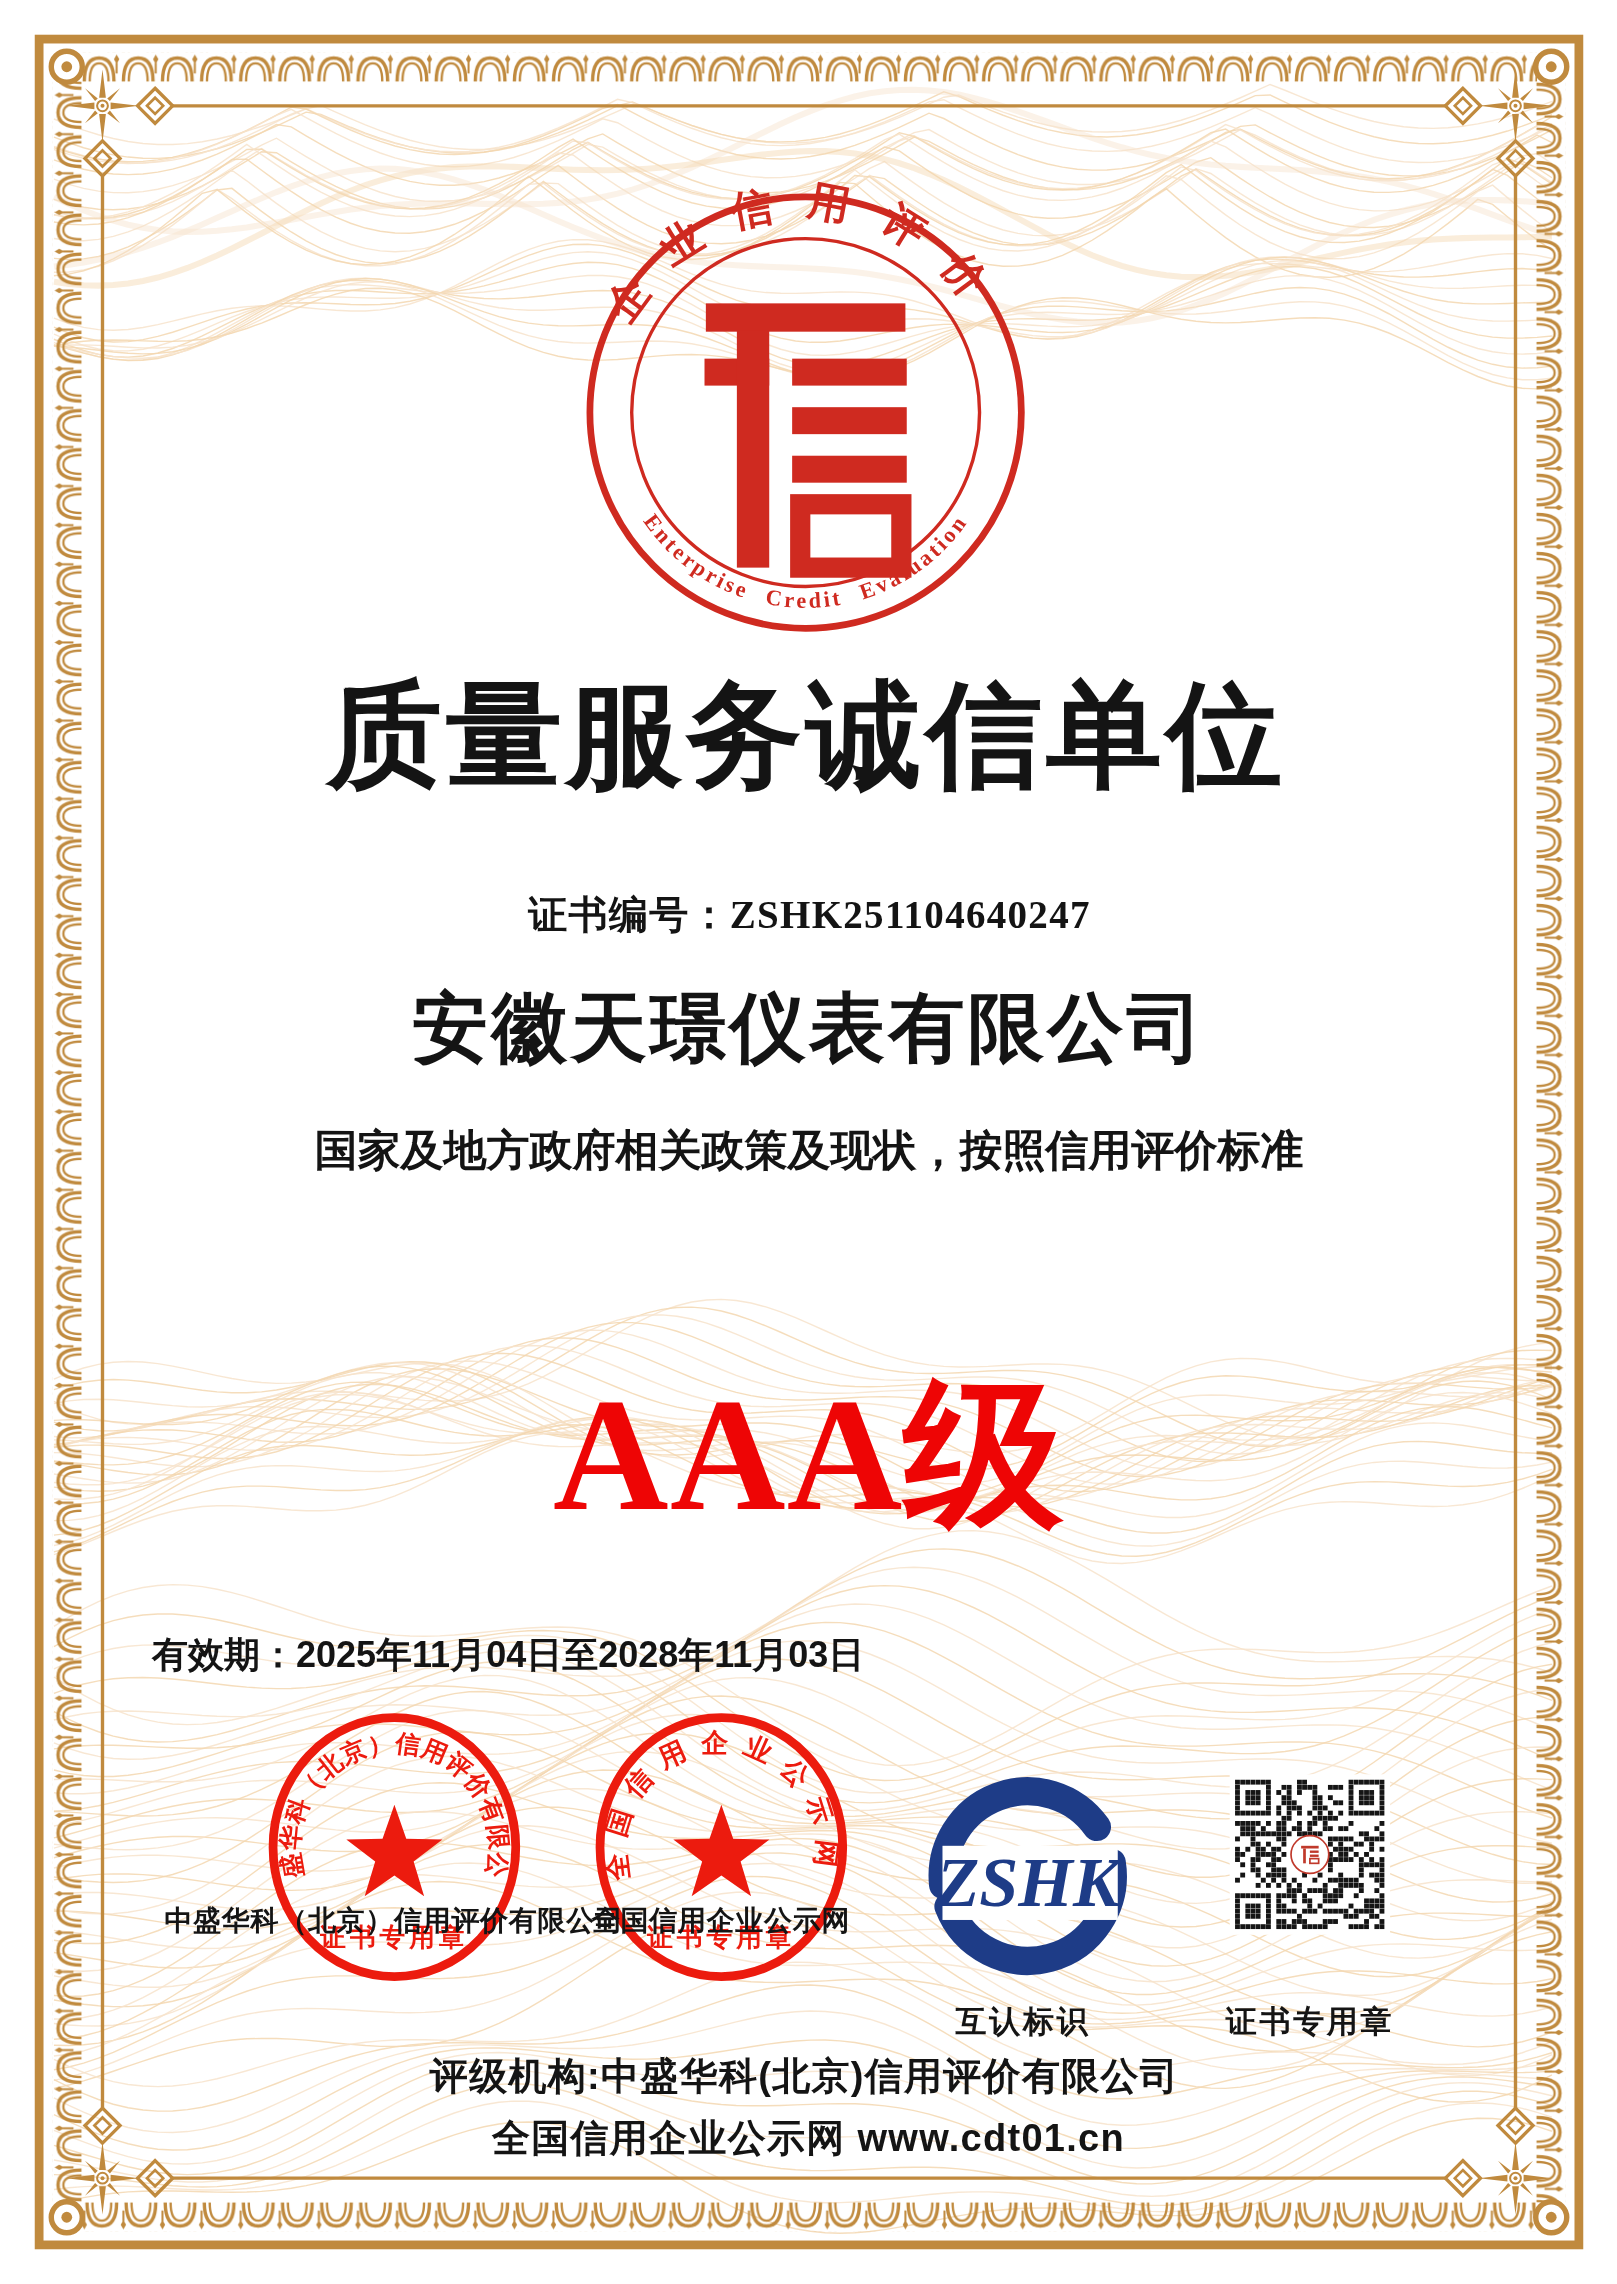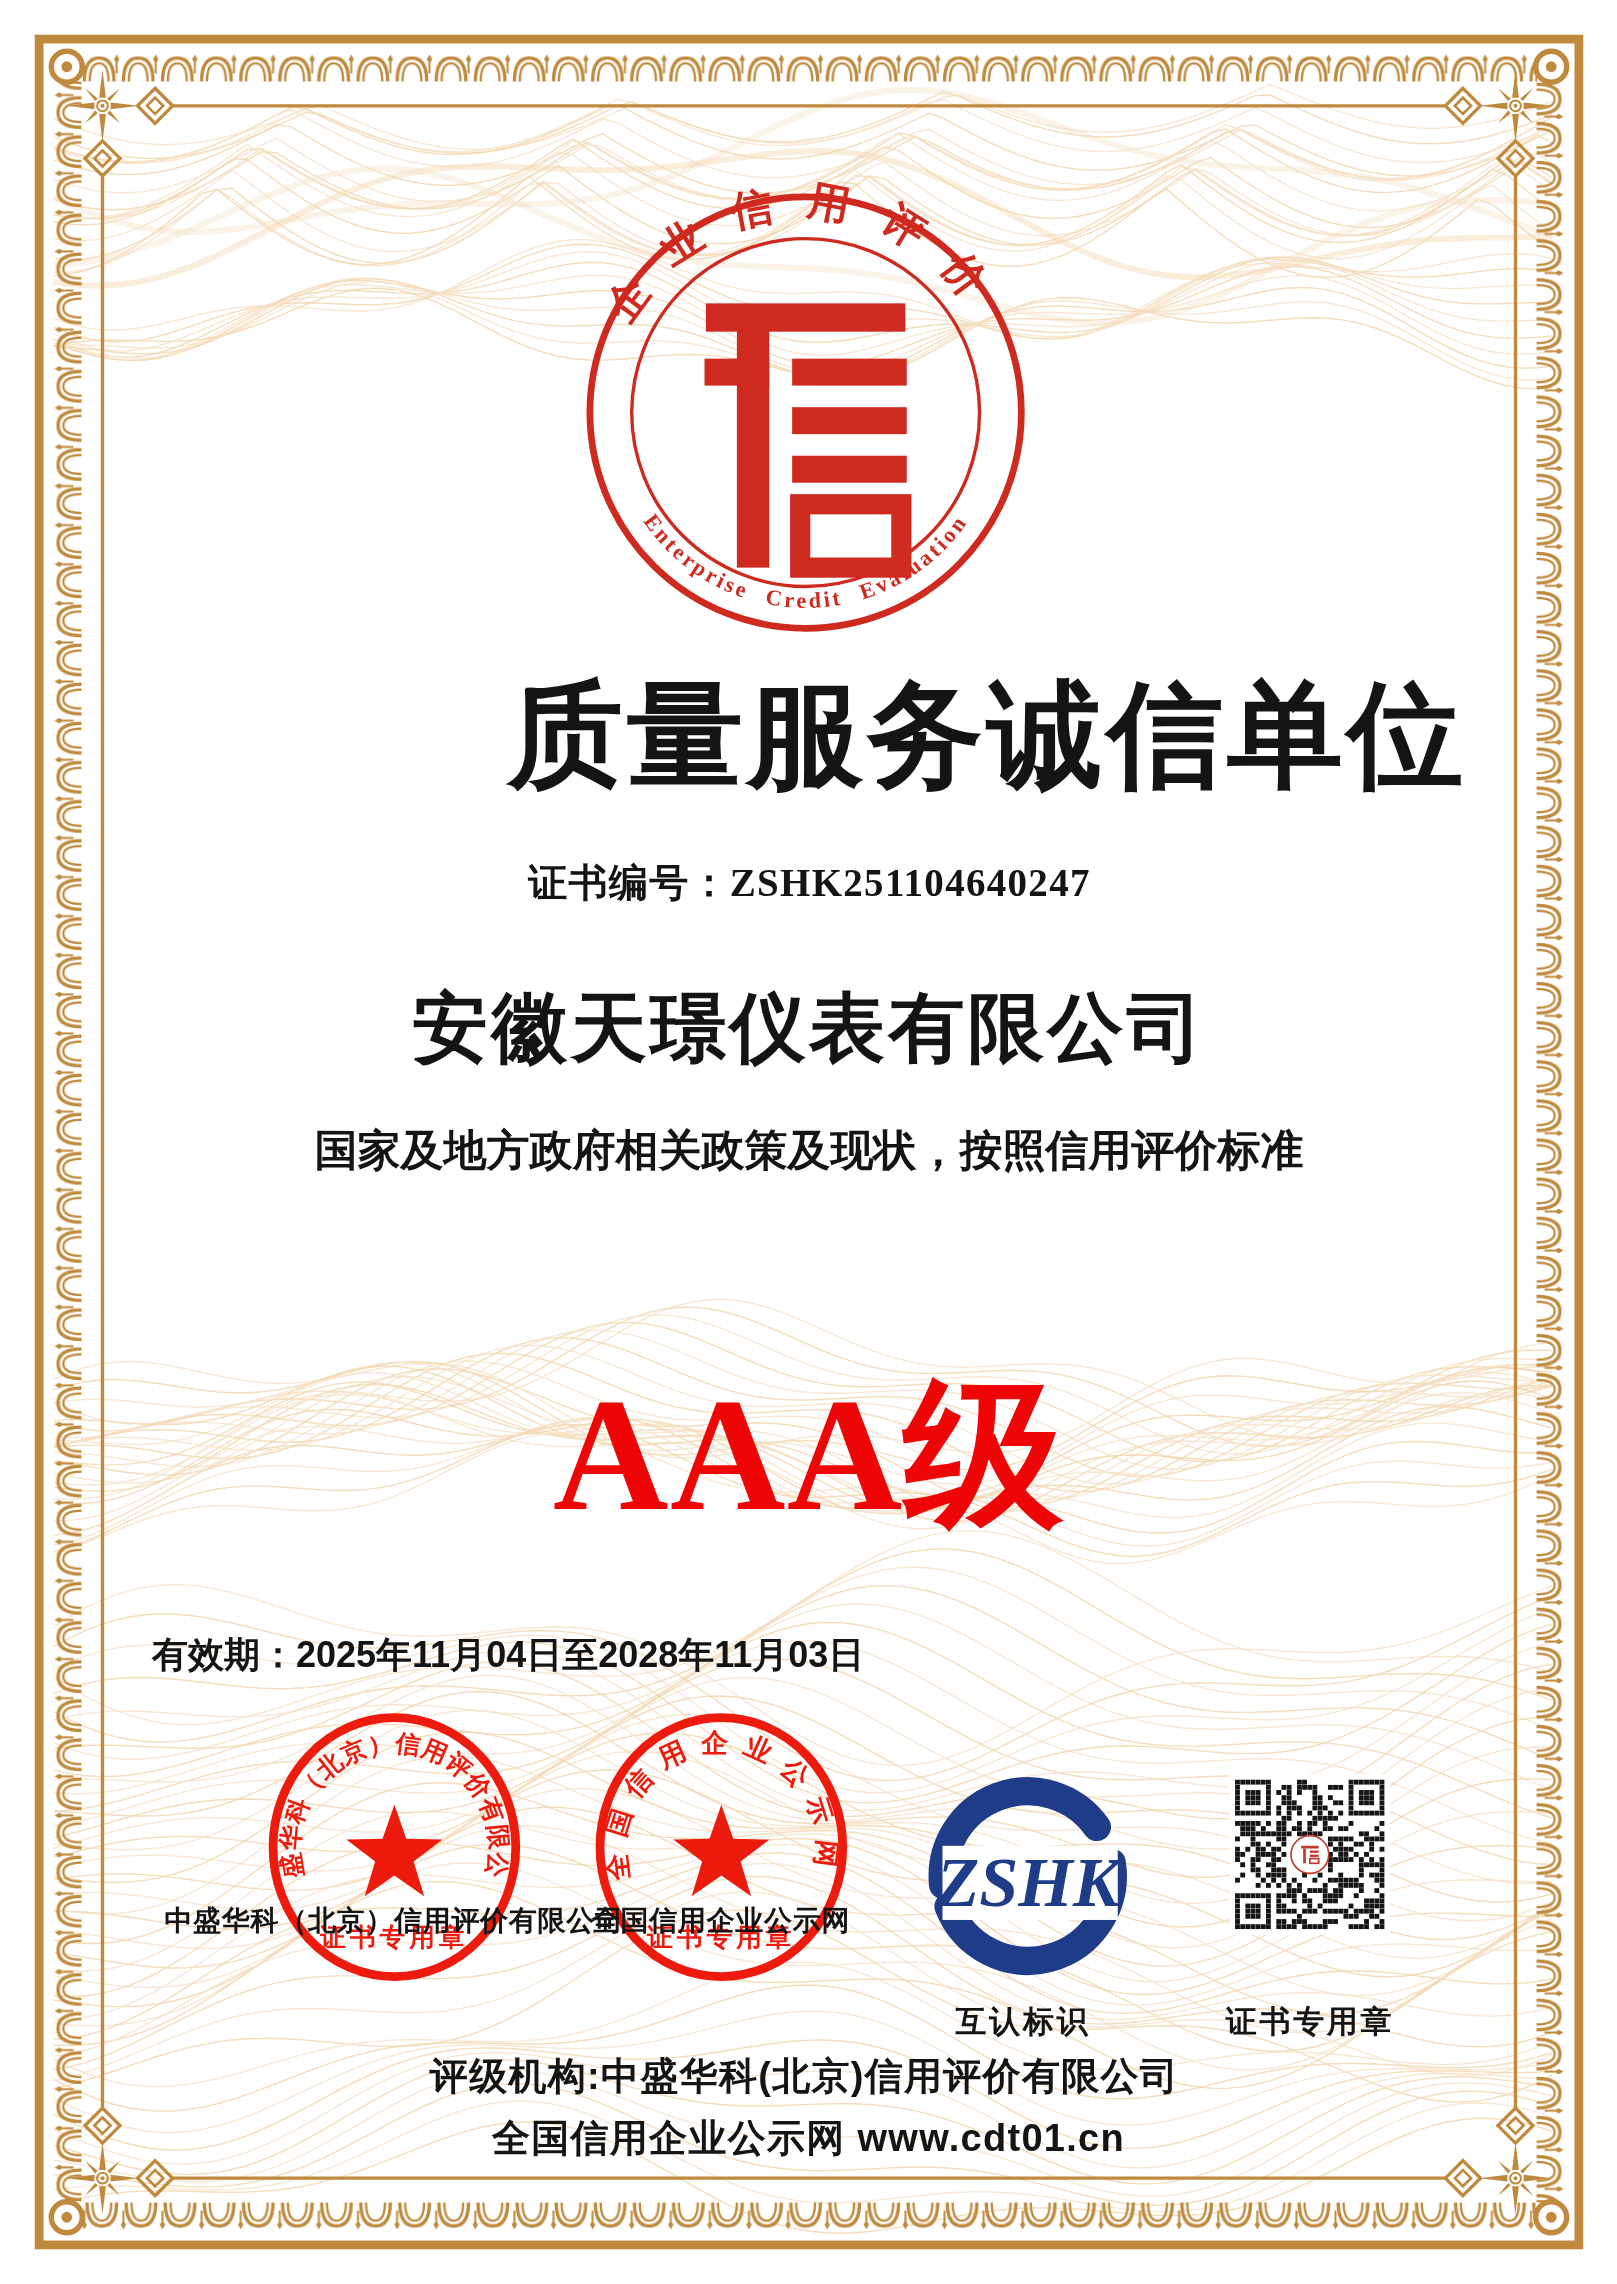--- a/index.html
+++ b/index.html
@@ -227,23 +227,23 @@
     <rect x="-148" y="-162" width="296" height="42"></rect>
     <rect x="-150" y="-80" width="96" height="40"></rect>
     <rect x="-102" y="-122" width="48" height="352"></rect>
     <rect x="-20" y="-80" width="170" height="40"></rect>
     <rect x="-20" y="-8" width="170" height="40"></rect>
     <rect x="-20" y="64" width="170" height="40"></rect>
     <rect x="-8" y="136" width="150" height="94" fill="none" style="stroke:var(--emblem-red)" stroke-width="30"></rect>
   </g>
 </svg>
 
-<div class="abs ctext title" style="left:119px;top:678px;width:1348px;text-align:right;">质量服务诚信单位</div>
-
-<div class="abs ctext certno" style="left:270px;top:856px;width:1079px;text-align:center;">证书编号：ZSHK251104640247</div>
+<div class="abs ctext title" style="left:132px;top:678px;width:1348px;">质量服务诚信单位</div>
+
+<div class="abs ctext certno" style="left:270px;top:888px;width:1079px;text-align:center;">证书编号：ZSHK251104640247</div>
 
 <div class="abs ctext company" style="left:135px;top:990px;width:1348px;">安徽天璟仪表有限公司</div>
 
 <div class="abs ctext" style="left:101px;top:1120px;width:1416px;">
   <div class="body-line">国家及地方政府相关政策及现状，按照信用评价标准</div>
 </div>
 
 <div class="abs ctext rating" style="left:135px;top:1375px;width:1348px;">AAA级</div>
 
 <div class="abs validity" style="left:152px;top:1631px;">有效期：2025年11月04日至2028年11月03日</div>

